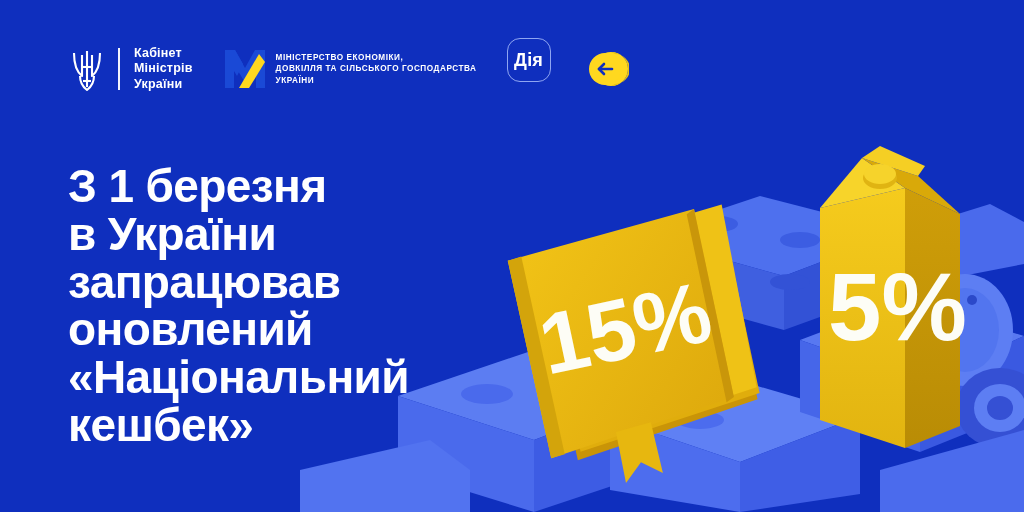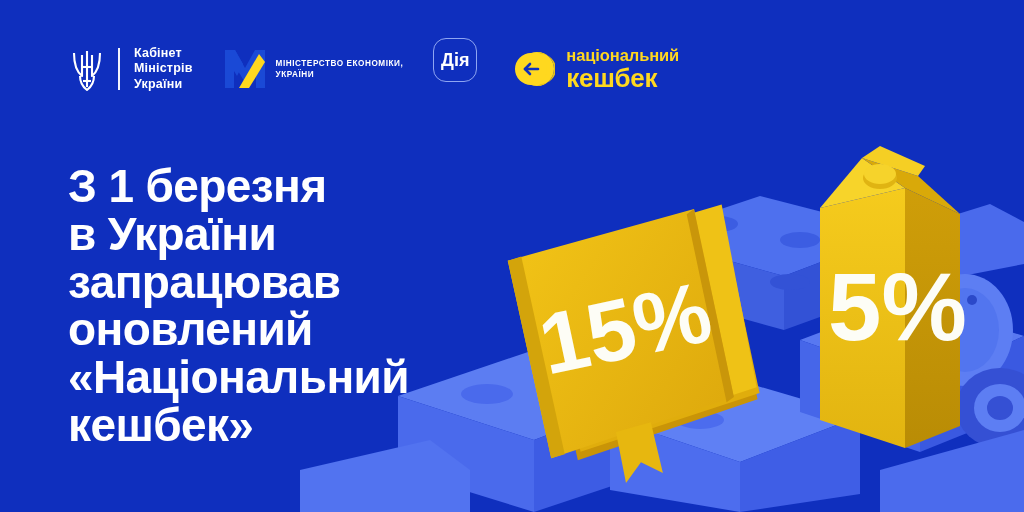--- a/index.html
+++ b/index.html
@@ -242,42 +242,39 @@
     </div>
 
     <div class="min">
       <svg class="min-mark" viewBox="0 0 44 42">
         <path d="M2 40 L2 2 L12 2 L22 20 L32 2 L42 2 L42 40 L33 40 L33 16 L23 33 L21 33 L11 16 L11 40 Z" fill="#1a49d6"></path>
         <path d="M16 40 L36 6 L42 14 L26 40 Z" fill="#ffd81f"></path>
         <path d="M2 40 L2 2 L12 2 L20 16 L14 28 L11 23 L11 40 Z" fill="#1a49d6"></path>
       </svg>
       <div class="min-text">
         <div>МІНІСТЕРСТВО ЕКОНОМІКИ,</div>
+        <div>ДОВКІЛЛЯ ТА СІЛЬСЬКОГО ГОСПОДАРСТВА</div>
         <div>УКРАЇНИ</div>
       </div>
     </div>
 
     <div class="diia">
       <span>Дія</span>
     </div>
 
     <div class="nck">
       <svg class="coin" viewBox="0 0 44 44">
         <circle cx="26" cy="22" r="17" fill="#ffd81f"></circle>
         <path d="M26 5 A17 17 0 0 1 26 39 L30 37 A15 15 0 0 0 30 7 Z" fill="#e8c215"></path>
         <circle cx="20" cy="22" r="16" fill="#ffd81f"></circle>
         <g stroke="#0f2fbe" stroke-width="2.6" fill="none" stroke-linecap="round" stroke-linejoin="round">
           <path d="M27 22 L14 22"></path>
           <path d="M19 17 L14 22 L19 27"></path>
         </g>
       </svg>
-      <div class="nck-text">
-        <span class="nck-top">національний</span>
-        <span class="nck-bottom">кешбек</span>
-      </div>
     </div>
   </div>
 
   <div class="headline">
     <span class="ln">З 1 березня</span>
     <span class="ln">в України</span>
     <span class="ln">запрацював</span>
     <span class="ln">оновлений</span>
     <span class="ln">«Національний</span>
     <span class="ln">кешбек»</span>

